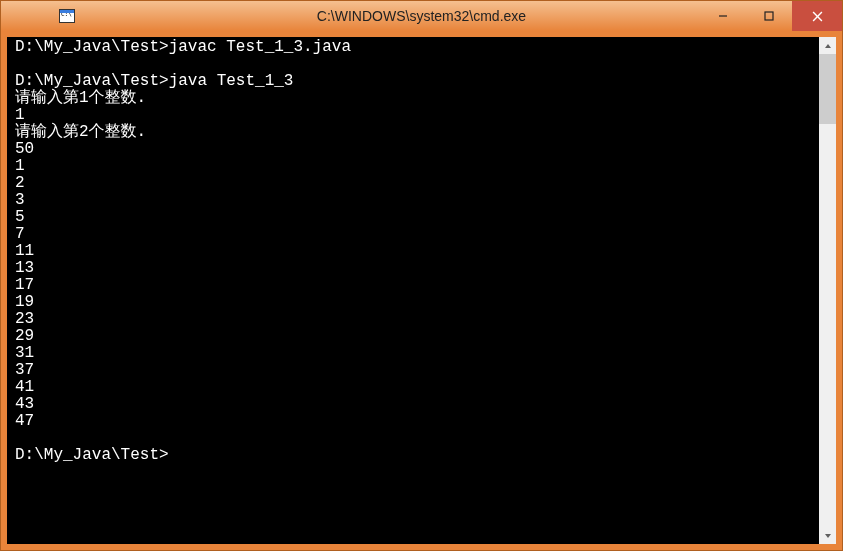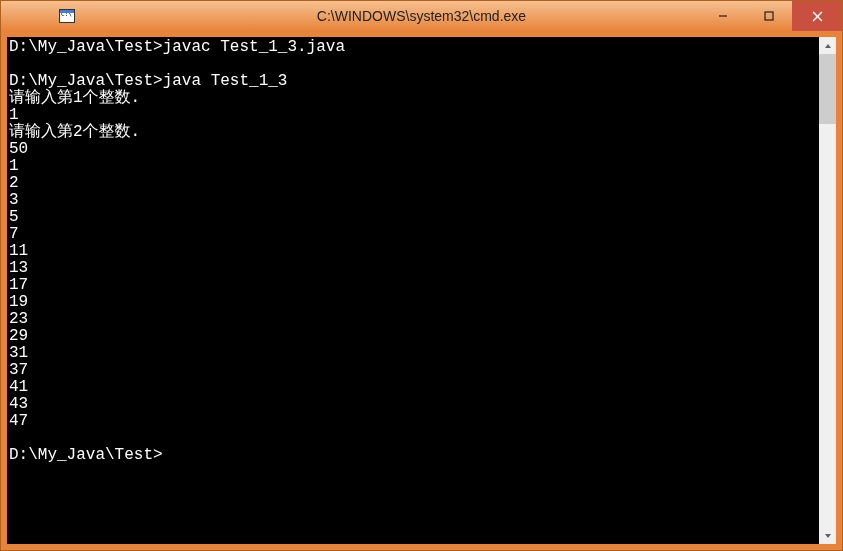--- a/index.html
+++ b/index.html
@@ -91,21 +91,21 @@
       flex: 1;
       background: #000;
       display: flex;
     }
     .console-text {
       flex: 1;
       color: #fff;
       font-family: "SimSun", "NSimSun", "Consolas", "Courier New", monospace;
       font-size: 16px;
       line-height: 17px;
-      padding: 2px 2px;
+      padding: 2px 8px;
       white-space: pre;
       overflow: hidden;
     }
     .scrollbar {
       width: 17px;
       background: #f0f0f0;
       display: flex;
       flex-direction: column;
     }
     .sb-btn {

